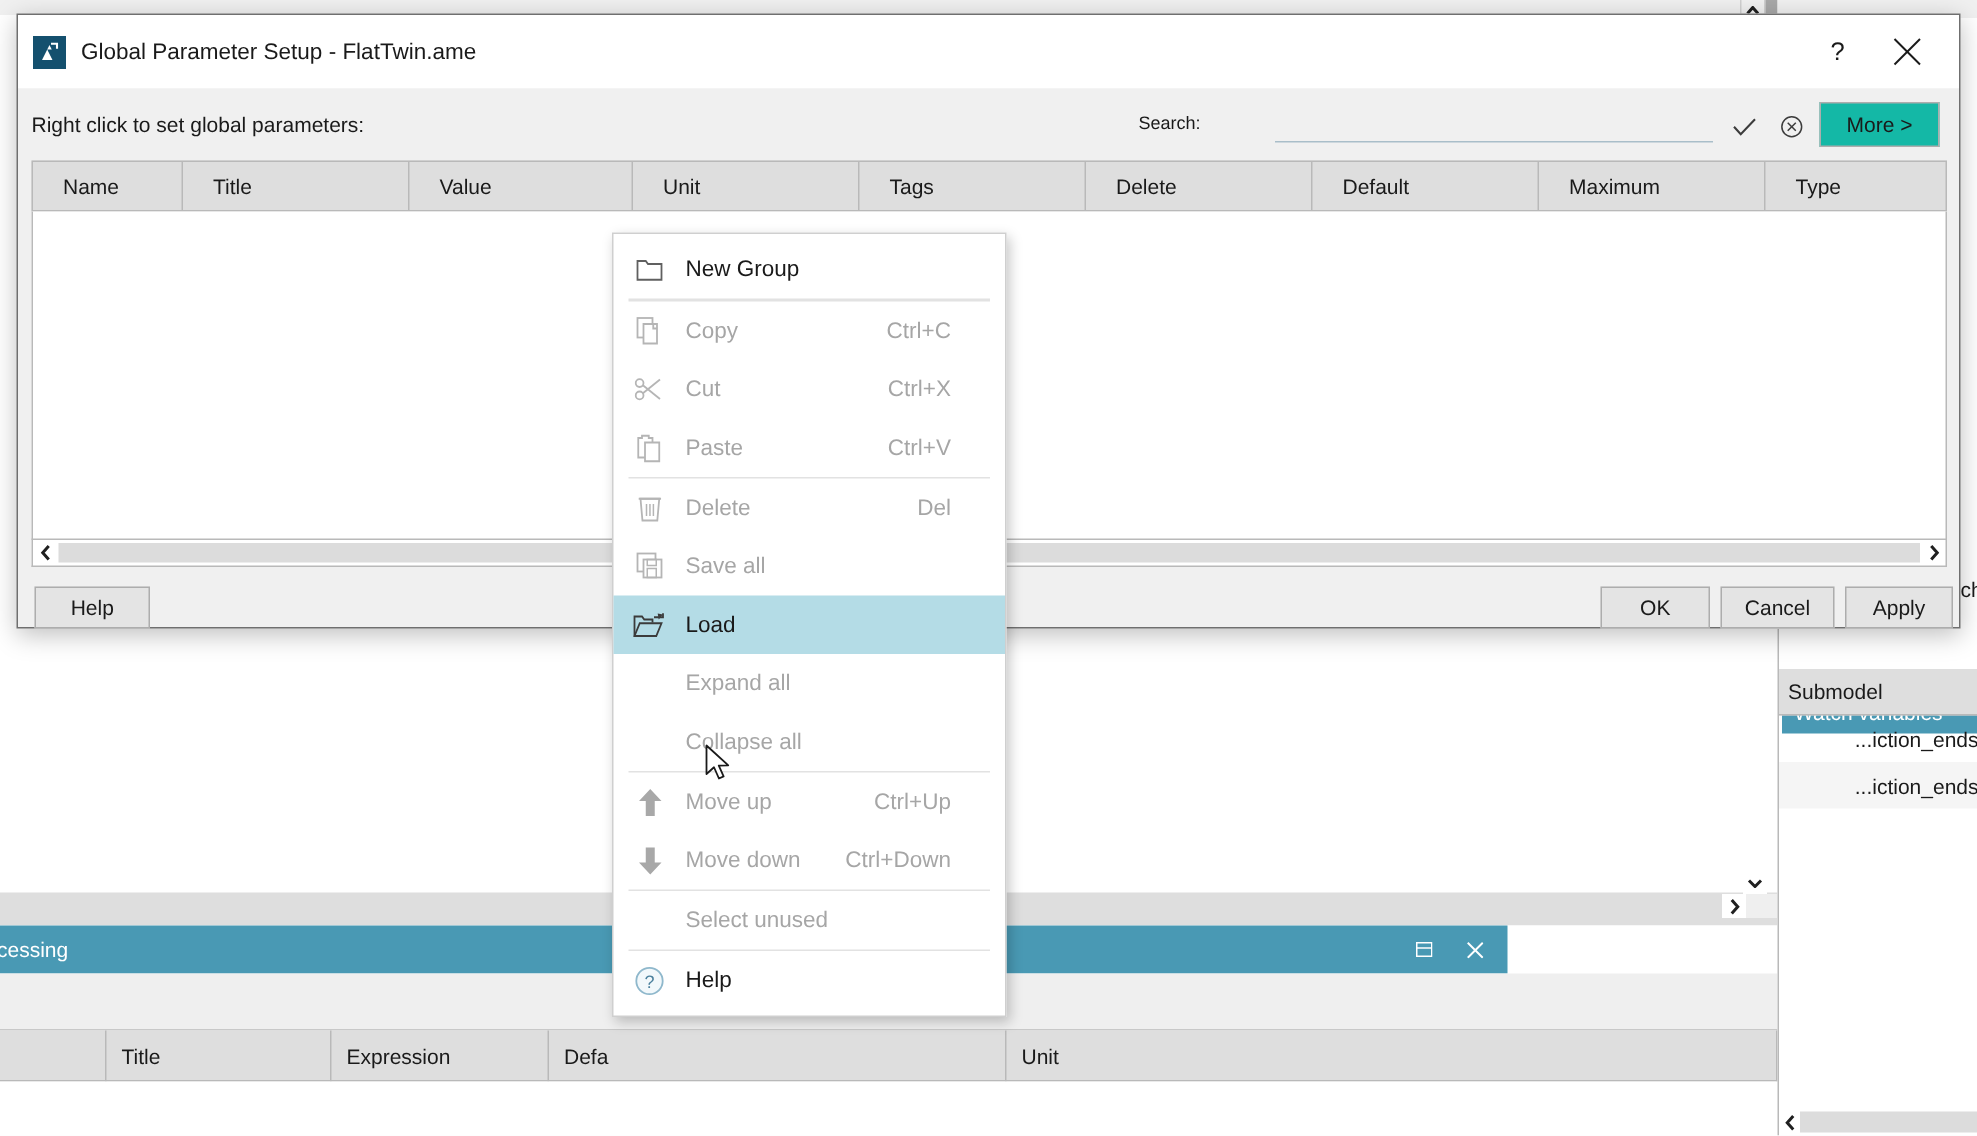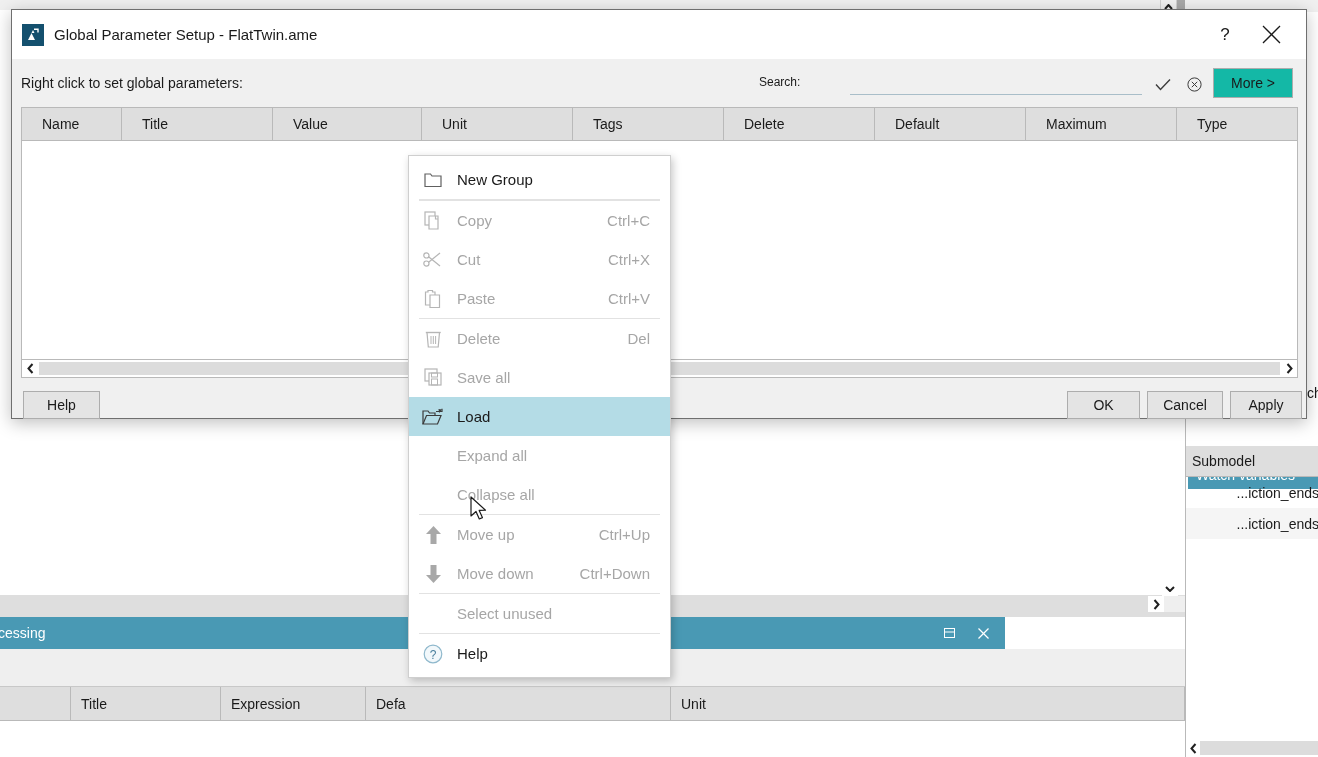--- a/index.html
+++ b/index.html
@@ -256,21 +256,21 @@
   }
   .ctx-item.disabled { color: #a6a6a6; }
   .ctx-item.highlight { background: #b4dce6; }
   .ctx-icon {
     width: 48px; min-width: 48px; height: 39px; display: flex;
     align-items: center; justify-content: center;
   }
   .ctx-icon svg { display: block; }
   .ctx-label { flex: 1; white-space: nowrap; }
   .ctx-shortcut {
-    margin-left: auto; padding-right: 20px; font-size: 15px; color: #a6a6a6;
+    margin-left: auto; padding-right: 36px; font-size: 15px; color: #a6a6a6;
     white-space: nowrap;
   }
   .ctx-submenu-arrow {
     margin-left: auto; padding-right: 12px; font-size: 13px; color: #404040;
   }
   .ctx-sep { height: 1px; background: #e2e2e2; margin: 0 10px; }
 
   
   .cursor {
     position: absolute; left: 470px; top: 496px; width: 20px; height: 28px;

